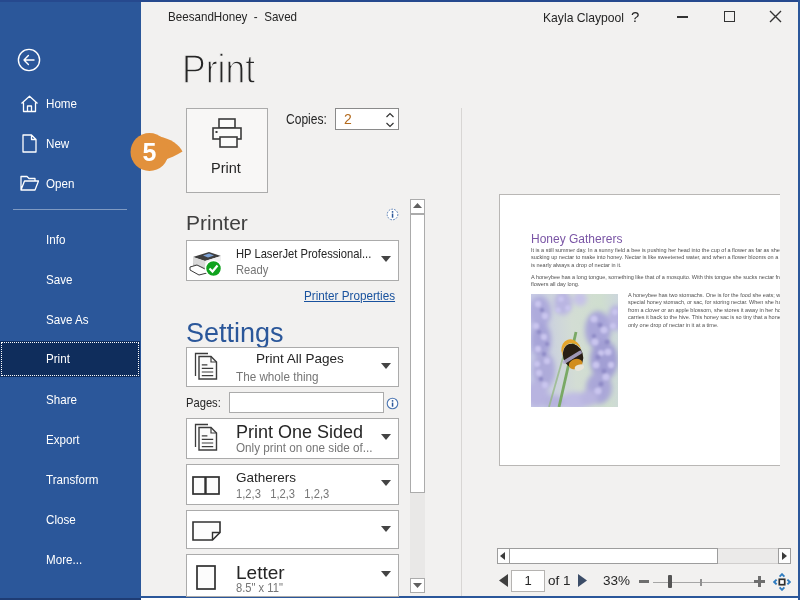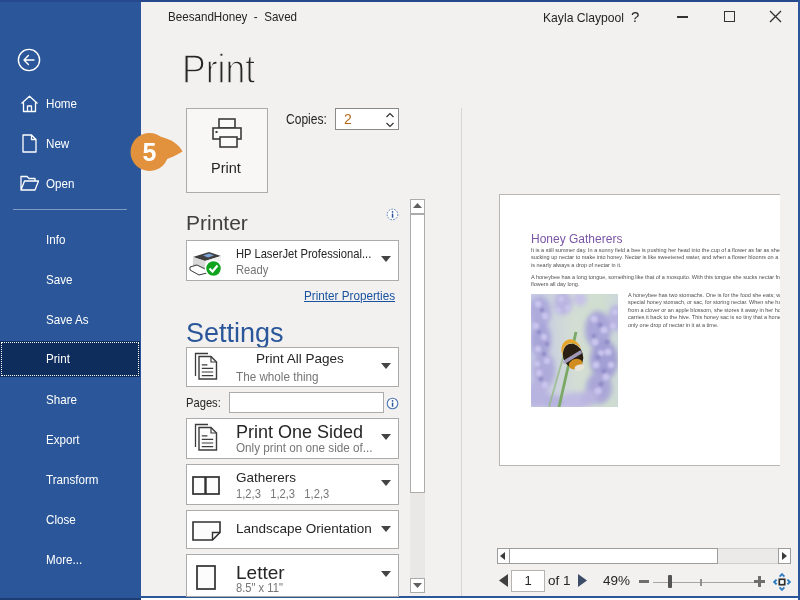--- a/index.html
+++ b/index.html
@@ -145,21 +145,20 @@
 <div class="abs" style="left:236px;top:486px;font-size:13px;color:#767676;transform:scaleX(.86);transform-origin:0 50%;">1,2,3&nbsp;&nbsp; 1,2,3&nbsp;&nbsp; 1,2,3</div>
 <svg class="abs" style="left:381px;top:480px;" width="10" height="6" viewBox="0 0 10 6">
       <path d="M0 0 L10 0 L5 6 Z" fill="#444"></path>
     </svg>
 
 <div class="abs" style="left:186px;top:510px;width:211px;height:37px;background:#fff;border:1px solid #ababab;"></div>
 <svg class="abs" style="left:192px;top:521px;" width="29" height="20" viewBox="0 0 29 20">
   <path d="M1 1 H28 V11.5 L20.5 19 H1 Z" fill="#fcfcfc" stroke="#303030" stroke-width="1.6"></path>
   <path d="M28 11.5 L20.5 11.5 L20.5 19" fill="none" stroke="#303030" stroke-width="1.4"></path>
 </svg>
-<div class="abs" style="left:236px;top:521px;font-size:13.5px;color:#262626;">Landscape Orientation</div>
 <svg class="abs" style="left:381px;top:526px;" width="10" height="6" viewBox="0 0 10 6">
       <path d="M0 0 L10 0 L5 6 Z" fill="#444"></path>
     </svg>
 
 <div class="abs" style="left:186px;top:554px;width:211px;height:41px;background:#fff;border:1px solid #ababab;"></div>
 <svg class="abs" style="left:196px;top:565px;" width="20" height="25" viewBox="0 0 20 25">
   <rect x="1" y="1" width="18" height="23" fill="#fcfcfc" stroke="#303030" stroke-width="1.7"></rect>
 </svg>
 <div class="abs" style="left:236px;top:562px;font-size:19px;color:#262626;text-align:center;">Letter</div>
 <div class="abs" style="left:236px;top:580px;font-size:13px;color:#767676;transform:scaleX(.86);transform-origin:0 50%;">8.5" x 11"</div>
@@ -293,21 +292,21 @@
     </svg>
 
 <svg class="abs" style="left:499px;top:574px;" width="9" height="13" viewBox="0 0 9 13">
       <path d="M9 0 L9 13 L0 6.5 Z" fill="#3f3f3f"></path>
     </svg>
 <div class="abs" style="left:511px;top:570px;width:32px;height:20px;background:#fff;border:1px solid #b5b3b1;text-align:center;line-height:20px;font-size:13px;color:#262626;">1</div>
 <div class="abs" style="left:548px;top:573px;font-size:13.5px;color:#262626;">of 1</div>
 <svg class="abs" style="left:578px;top:574px;" width="9" height="13" viewBox="0 0 9 13">
       <path d="M0 0 L0 13 L9 6.5 Z" fill="#3c4d68"></path>
     </svg>
-<div class="abs" style="left:603px;top:573px;font-size:13.5px;color:#262626;">49%</div>
+<div class="abs" style="left:603px;top:573px;font-size:13.5px;color:#262626;">33%</div>
 <div class="abs" style="left:639px;top:580px;width:10px;height:3px;background:#6e6e6e;"></div>
 <div class="abs" style="left:653px;top:582px;width:105px;height:1px;background:#a6a6a6;"></div>
 <div class="abs" style="left:700px;top:579px;width:2px;height:7px;background:#909090;"></div>
 <div class="abs" style="left:668px;top:575px;width:4px;height:13px;background:#555;border-radius:1px;"></div>
 <div class="abs" style="left:754px;top:580px;width:11px;height:3px;background:#6e6e6e;"></div>
 <div class="abs" style="left:758px;top:576px;width:3px;height:11px;background:#6e6e6e;"></div>
 <svg class="abs" style="left:773px;top:573px;" width="18" height="18" viewBox="0 0 18 18">
   <rect x="6.3" y="6.3" width="5.4" height="5.4" fill="#fff" stroke="#2f2f2f" stroke-width="1.7"></rect>
   <path d="M6.6 3.6 L9 1.2 L11.4 3.6" stroke="#2e7cc0" stroke-width="1.9" fill="none"></path>
   <path d="M6.6 14.4 L9 16.8 L11.4 14.4" stroke="#2e7cc0" stroke-width="1.9" fill="none"></path>

